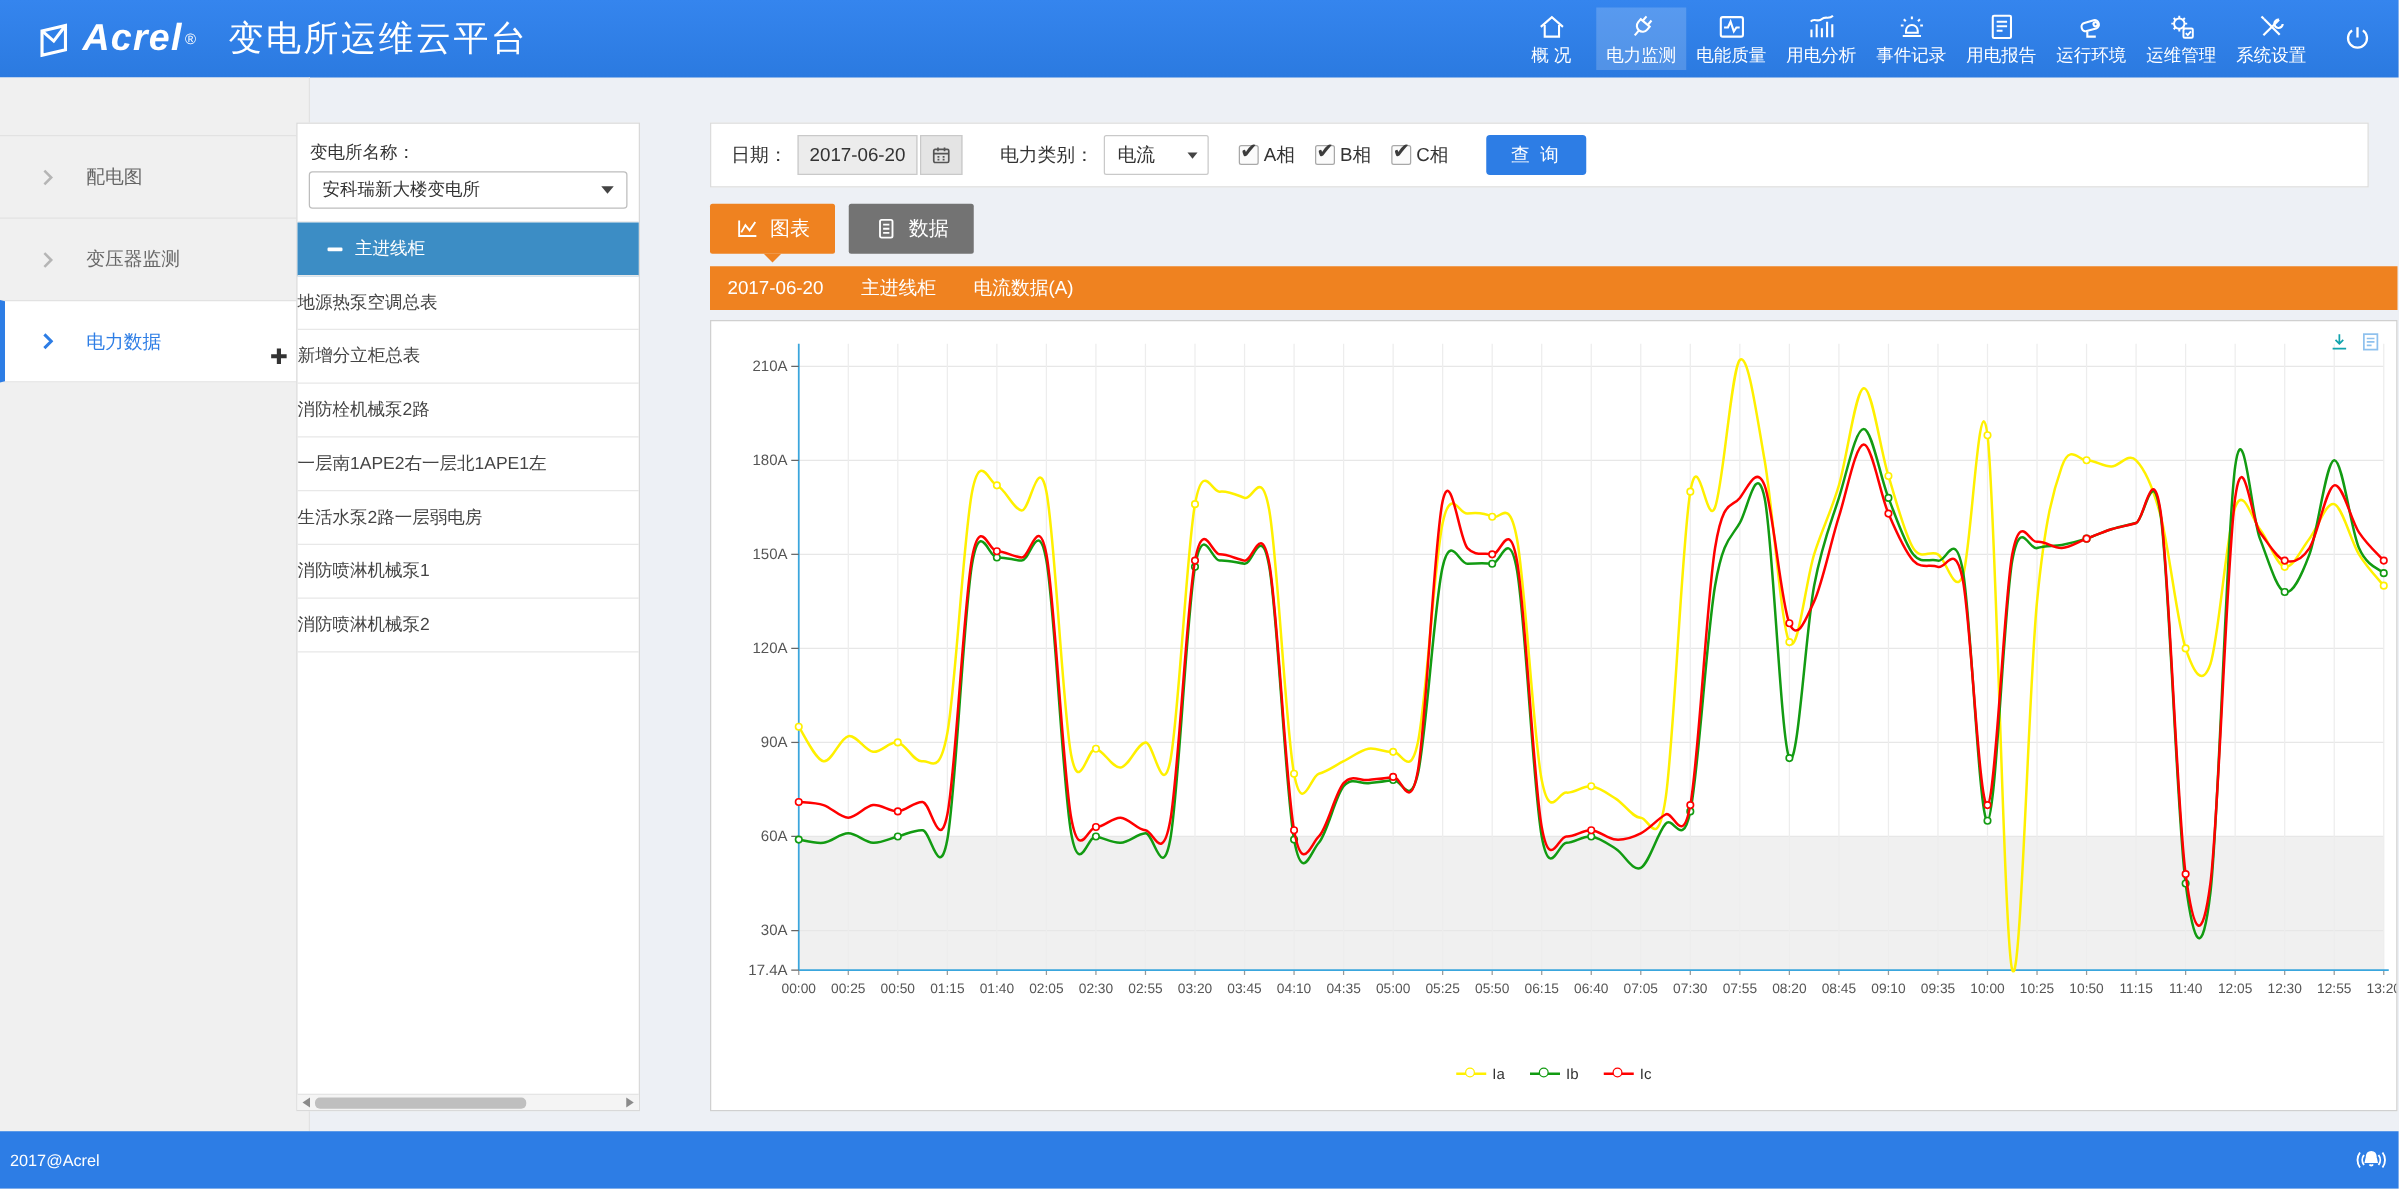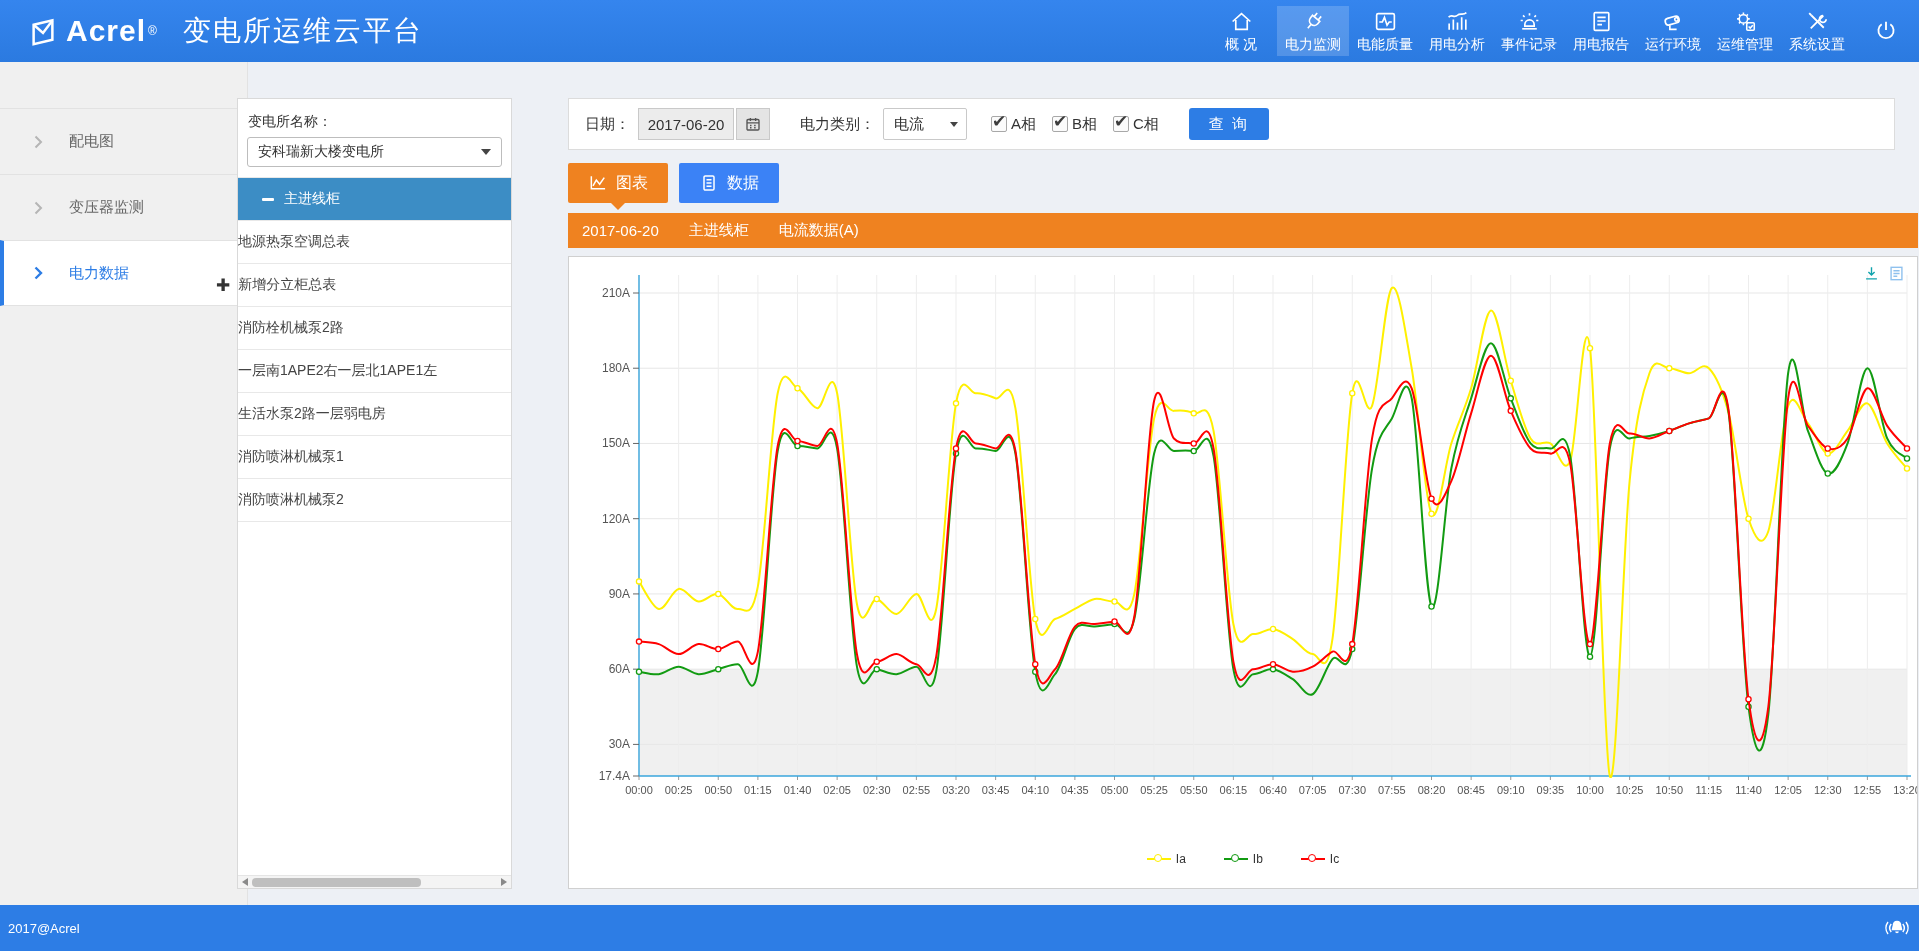--- a/index.html
+++ b/index.html
@@ -5,21 +5,21 @@
   * { box-sizing: border-box; margin: 0; padding: 0; }
   html,body { width:1919px; height:951px; overflow:hidden; }
   body { font-family:"Liberation Sans","DejaVu Sans",sans-serif; background:#edf0f5; }
   .app { position:relative; width:1919px; height:951px; }
 
   
   .header { position:absolute; left:0; top:0; width:100%; height:62px;
             background:linear-gradient(180deg,#3585ee,#2b7ae0); display:flex; align-items:center; color:#fff; }
   .brand { display:flex; align-items:center; padding-left:28px; }
   .brand .logo-svg { margin-right:8px; }
-  .brand-name { font-size:30px; font-weight:bold; letter-spacing:1px; }
+  .brand-name { font-size:30px; font-weight:bold; font-style:italic; letter-spacing:1px; }
   .brand-reg { font-size:12px; vertical-align:super; margin-left:2px; }
   .app-title { font-size:28px; margin-left:26px; letter-spacing:2px; }
   .nav { margin-left:auto; display:flex; align-items:stretch; height:50px; }
   .nav-item { width:72px; display:flex; flex-direction:column; align-items:center; justify-content:center;
               cursor:pointer; }
   .nav-item.active { background:rgba(255,255,255,.18); }
   .nav-item svg { width:25px; height:25px; }
   .nav-label { font-size:14px; margin-top:2px; white-space:nowrap; }
   .power-btn { width:66px; display:flex; align-items:center; justify-content:center; cursor:pointer; }
 
@@ -78,34 +78,34 @@
                cursor:pointer; letter-spacing:2px; }
 
   .tabs-row { margin-top:13px; display:flex; gap:11px; height:40px; }
   .tab { width:100px; height:40px; border-radius:2px; display:flex; align-items:center; justify-content:center;
          gap:8px; color:#fff; font-size:16px; cursor:pointer; position:relative; }
   .tab svg { width:20px; height:20px; }
   .tab.active { background:#ef8220; }
   .tab.active::after { content:""; position:absolute; bottom:-7px; left:50%; margin-left:-7px;
                        border-left:7px solid transparent; border-right:7px solid transparent;
                        border-top:7px solid #ef8220; }
-  .tab.inactive { background:#3b82f6; }
+  .tab.inactive { background:#737373; }
 
   .chart-title-bar { margin-top:10px; width:1350px; height:35px; background:#ef8220; color:#fff;
                      display:flex; align-items:center; font-size:15px; padding-left:14px; }
   .chart-title-bar span { margin-right:30px; }
 
   .chart-box { margin-top:8px; width:1350px; height:633px; background:#fff; border:1px solid #d0d0d0;
                position:relative; }
   .toolbox { position:absolute; top:8px; right:12px; display:flex; gap:8px; z-index:2; }
   .toolbox .tb-btn { cursor:pointer; display:flex; }
   #chart-svg { display:block; width:1348px; height:556px; }
   .ylab { font-size:12px; fill:#555; }
   .xlab { font-size:11px; fill:#555; }
-  .legend { position:absolute; left:0; bottom:22px; width:100%; display:flex; justify-content:center; gap:38px; }
+  .legend { position:absolute; left:0; bottom:22px; width:100%; display:flex; justify-content:center; gap:20px; }
   .legend-item { display:flex; align-items:center; cursor:pointer; }
   .legend-line { width:24px; height:2px; position:relative; }
   .legend-dot { position:absolute; left:50%; top:50%; width:8px; height:8px; margin:-5px 0 0 -5px;
                 border:1.5px solid #000; border-radius:50%; background:#fff; }
   .legend-text { font-size:12px; color:#333; margin-left:5px; }
 
   
   .footer { position:absolute; left:0; bottom:0; width:100%; height:46px; background:#2d7de5;
             display:flex; align-items:center; justify-content:space-between; padding:0 8px; }
   .footer-text { color:#fff; font-size:13px; }

